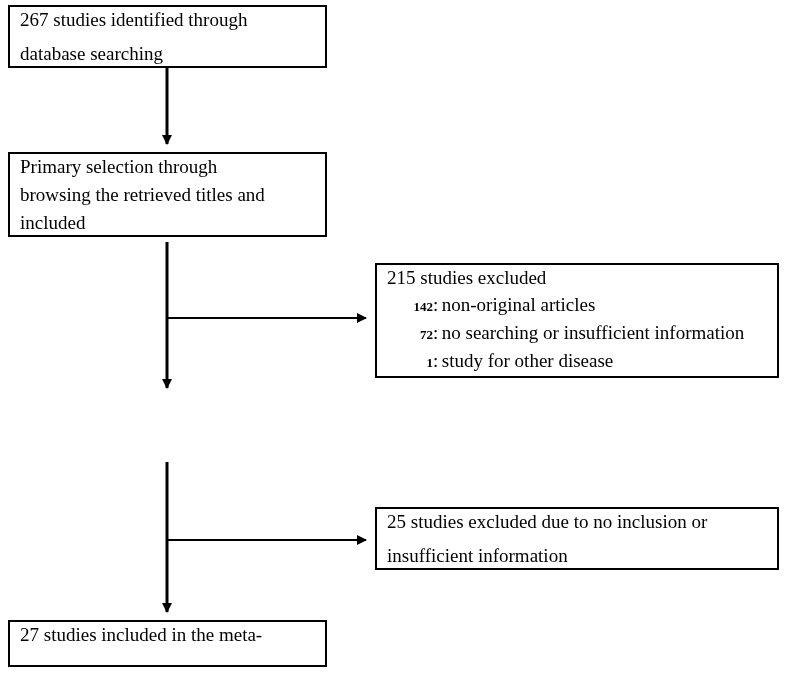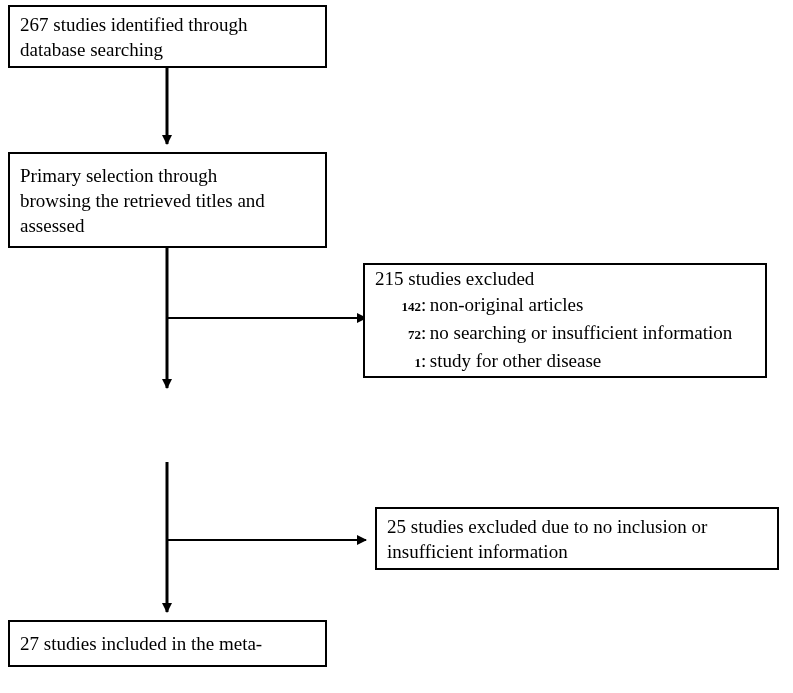--- a/index.html
+++ b/index.html
@@ -18,21 +18,21 @@
     background: #ffffff;
     overflow: hidden;
   }
   .flow-box {
     position: absolute;
     box-sizing: border-box;
     border: 2px solid #000000;
     background: #ffffff;
     display: flex;
     flex-direction: column;
-    justify-content: center;
+    justify-content: space-between;
   }
   .flow-box .line {
     font-size: 19px;
     line-height: 25px;
     white-space: pre;
     padding-left: 10px;
   }
   .excl-head {
     font-size: 19px;
     line-height: 26px;
@@ -102,27 +102,27 @@
     <line x1="167" y1="462" x2="167" y2="612" stroke="#000000" stroke-width="3" marker-end="url(#arrowDown)"></line>
 
     <line x1="167" y1="540" x2="366" y2="540" stroke="#000000" stroke-width="2" marker-end="url(#arrowRight)"></line>
   </svg>
 
   <div class="flow-box" style="left:8px; top:5px; width:319px; height:63px;">
     <div class="line">267 studies identified through</div>
     <div class="line">database searching</div>
   </div>
 
-  <div class="flow-box" style="left:8px; top:152px; width:319px; height:96px;font-family:Liberation Serif, serif;">
+  <div class="flow-box" style="left:8px; top:152px; width:319px; height:85px;font-family:Liberation Serif, serif;">
     <div class="line">Primary selection through</div>
     <div class="line">browsing the retrieved titles and</div>
-    <div class="line">assessed</div>
+    <div class="line">included</div>
   </div>
 
-  <div class="flow-box" style="left:363px; top:263px; width:404px; height:115px;">
+  <div class="flow-box" style="left:375px; top:263px; width:404px; height:115px;">
     <div class="excl-head">215 studies excluded</div>
     <div class="excl-rows">
       <div class="excl-row">
         <span class="excl-num">142</span>
         <span class="excl-colon">:</span>
         <span class="excl-text">non-original articles</span>
       </div>
       <div class="excl-row">
         <span class="excl-num">72</span>
         <span class="excl-colon">:</span>

